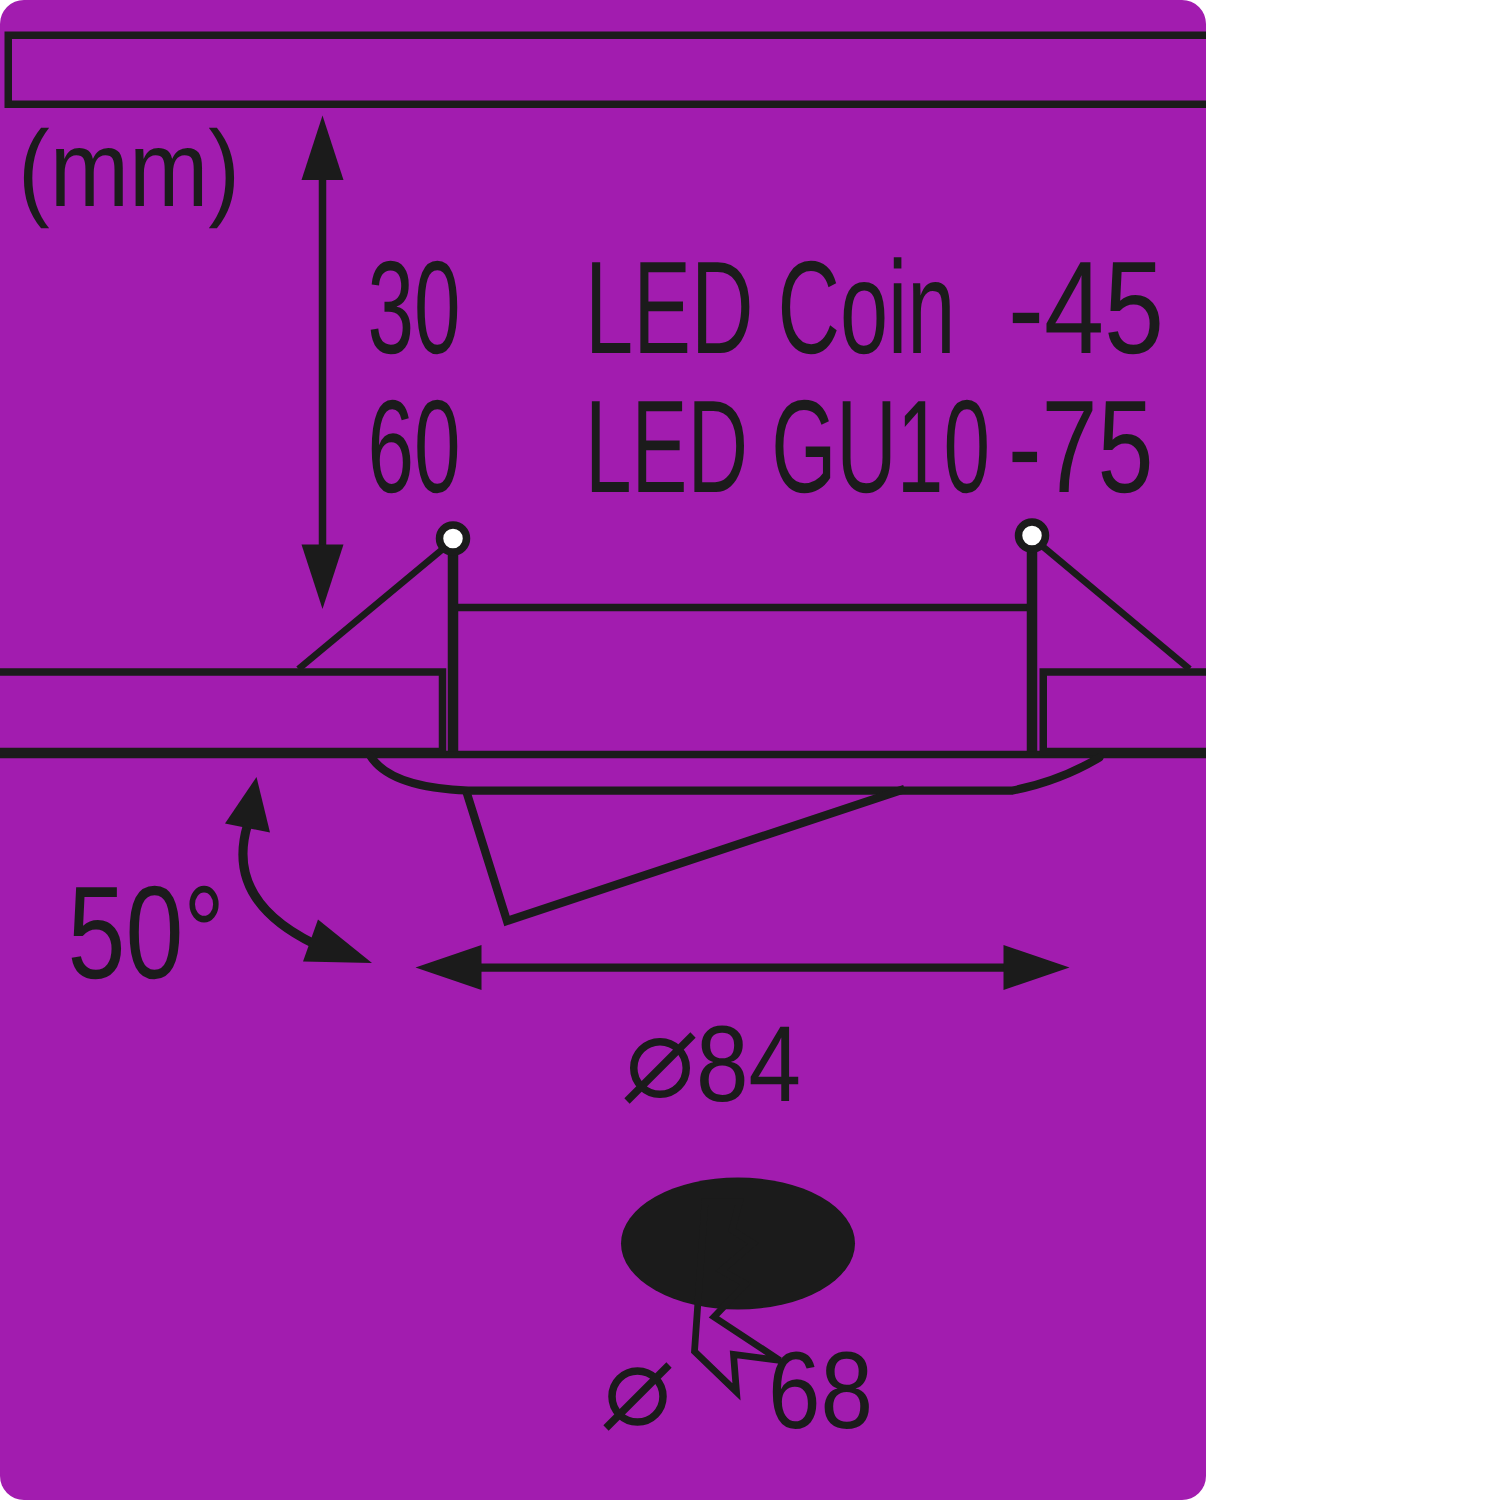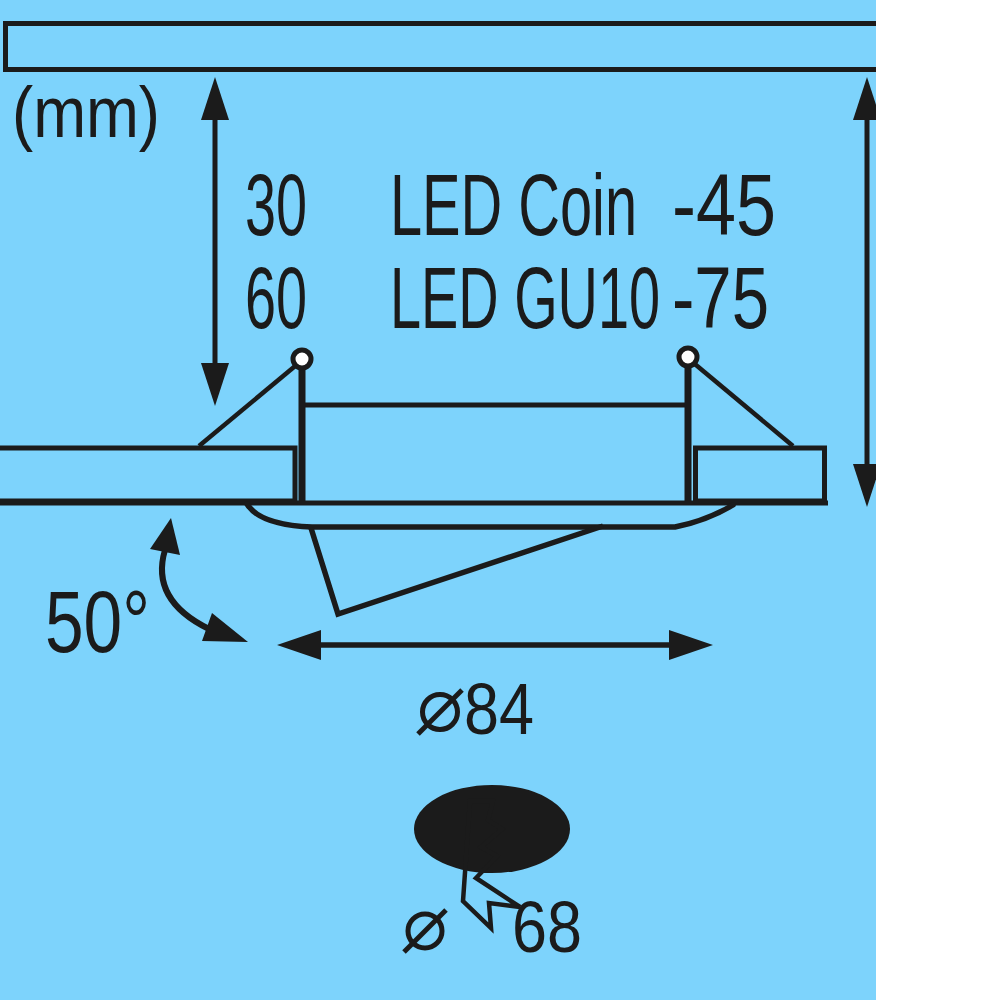--- a/index.html
+++ b/index.html
@@ -2,24 +2,25 @@
 <html><head>
 <meta charset="utf-8">
 <style>
   html, body {
     margin: 0;
     padding: 0;
     background: #ffffff;
   }
   .stage {
     position: relative;
-    width: 876px;
+    width: 804px;
     height: 1000px;
-    background: #7dd3fc;
+    background: #a21caf;
     overflow: hidden;
+    border-radius: 16px;
   }
   svg { display: block; }
   svg text {
     fill: #1b1b1b;
     font-family: "Liberation Sans", "DejaVu Sans", sans-serif;
     font-weight: normal;
   }
   .ln      { stroke: #1b1b1b; fill: none; }
   .ah      { fill: #1b1b1b; stroke: none; }   
   .pivot   { fill: #ffffff; stroke: #1b1b1b; }

